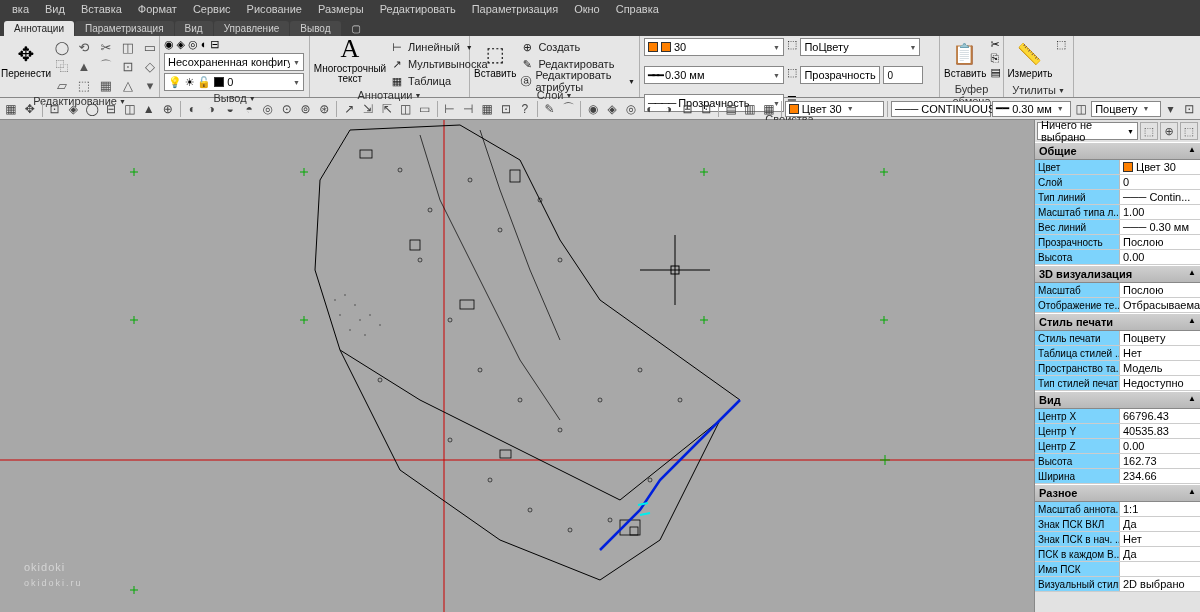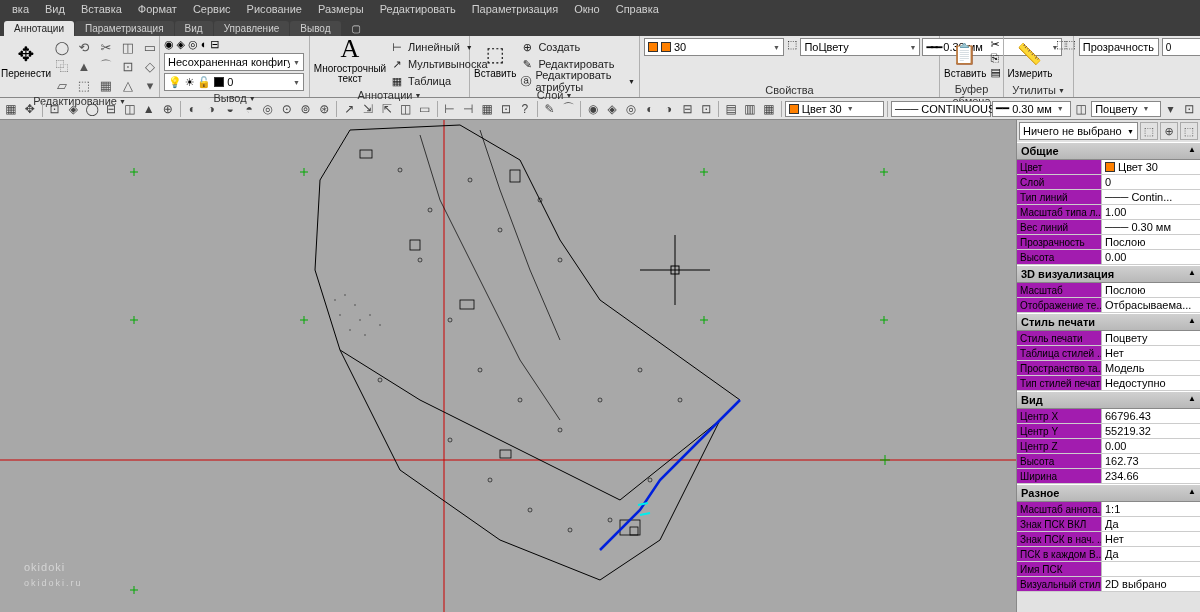--- a/index.html
+++ b/index.html
@@ -32,28 +32,28 @@
 
 .toolbar2 { background: #e6e6e6; height: 22px; border-bottom: 1px solid #888; display: flex; align-items: center; padding: 0 2px; gap: 1px; }
 .tb2 { width: 18px; height: 18px; display: flex; align-items: center; justify-content: center; font-size: 12px; color: #444; cursor: default; }
 .tb2sep { width: 1px; height: 16px; background: #aaa; margin: 0 2px; }
 .tb2combo { background: #fff; border: 1px solid #888; height: 16px; display: flex; align-items: center; padding: 0 3px; font-size: 10px; gap: 3px; }
 .tb2combo .dd { font-size: 7px; color: #555; margin-left: 2px; }
 
 .canvas { position: absolute; top: 120px; left: 0; right: 166px; bottom: 0; background: #a8a8a8; overflow: hidden; }
 .canvas svg { width: 100%; height: 100%; }
 
-.props { position: absolute; top: 120px; right: 0; width: 184px; bottom: 0; background: #e2e2e2; border-left: 1px solid #888; overflow-y: auto; }
+.props { position: absolute; top: 120px; right: 0; width: 166px; bottom: 0; background: #e2e2e2; border-left: 1px solid #888; overflow-y: auto; }
 .props-head { display: flex; align-items: center; padding: 2px; gap: 2px; }
 .props-head .sel { flex: 1; background: #fff; border: 1px solid #888; height: 18px; font-size: 10px; padding: 0 3px; display: flex; align-items: center; }
 .props-head .sel .dd { margin-left: auto; font-size: 7px; }
 .props-head .pb { width: 18px; height: 18px; display: flex; align-items: center; justify-content: center; font-size: 11px; color: #444; border: 1px solid #aaa; }
 .pgroup-h { background: linear-gradient(#d0d0d0,#b8b8b8); font-weight: bold; font-size: 10px; padding: 2px 4px; border-top: 1px solid #fff; border-bottom: 1px solid #888; display: flex; justify-content: space-between; }
 .prow { display: flex; height: 15px; border-bottom: 1px solid #ccc; }
-.prow .pk { width: 85px; background: #a21caf; border-right: 1px solid #bbb; font-size: 10px; padding: 0 3px; display: flex; align-items: center; overflow: hidden; white-space: nowrap; }
+.prow .pk { width: 85px; background: #7dd3fc; border-right: 1px solid #bbb; font-size: 10px; padding: 0 3px; display: flex; align-items: center; overflow: hidden; white-space: nowrap; }
 .prow .pv { flex: 1; background: #fff; font-size: 10px; padding: 0 3px; display: flex; align-items: center; overflow: hidden; white-space: nowrap; gap: 3px; }
 
 .watermark { position: absolute; left: 24px; bottom: 24px; color: rgba(255,255,255,0.5); font-size: 26px; font-weight: 300; letter-spacing: 1px; }
 .watermark .sub { font-size: 9px; display: block; letter-spacing: 2px; }
 </style>
 </head>
 <body>
 
 <div class="menubar">
   <span>вка</span>
@@ -194,21 +194,21 @@
           </div>
       </div>
     </div>
     <div class="label">
         <span>Слой</span>
         <span class="dd">▼</span>
       </div>
   </div>
 
   <div class="rgroup" style="width:300px">
-    <div class="body" style="flex-direction:row;gap:2px">
+    <div class="body" style="flex-direction:column;gap:10px">
       <div style="display:flex;gap:3px">
         <div class="combo" style="width:140px">
           <span class="sw" style="background:#ff8000"></span>
           <span class="sw" style="background:#ff8000"></span>
           <span>30</span>
           <span class="dd">▼</span>
         </div>
         <div class="ib">⬚</div>
         <div class="combo" style="width:120px">
           <span>ПоЦвету</span>
@@ -554,21 +554,21 @@
       </div>
       <div class="prow">
         <div class="pk">Центр X</div>
         <div class="pv">
           <span>66796.43</span>
         </div>
       </div>
       <div class="prow">
         <div class="pk">Центр Y</div>
         <div class="pv">
-          <span>55219.32</span>
+          <span>40535.83</span>
         </div>
       </div>
       <div class="prow">
         <div class="pk">Центр Z</div>
         <div class="pv">
           <span>0.00</span>
         </div>
       </div>
       <div class="prow">
         <div class="pk">Высота</div>

